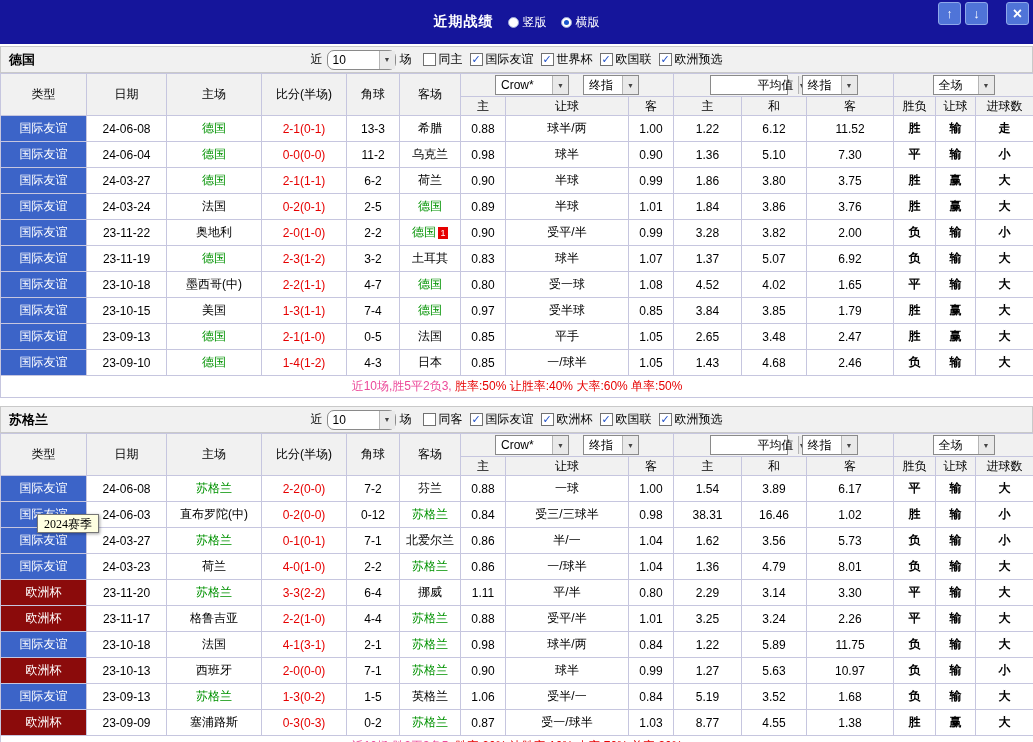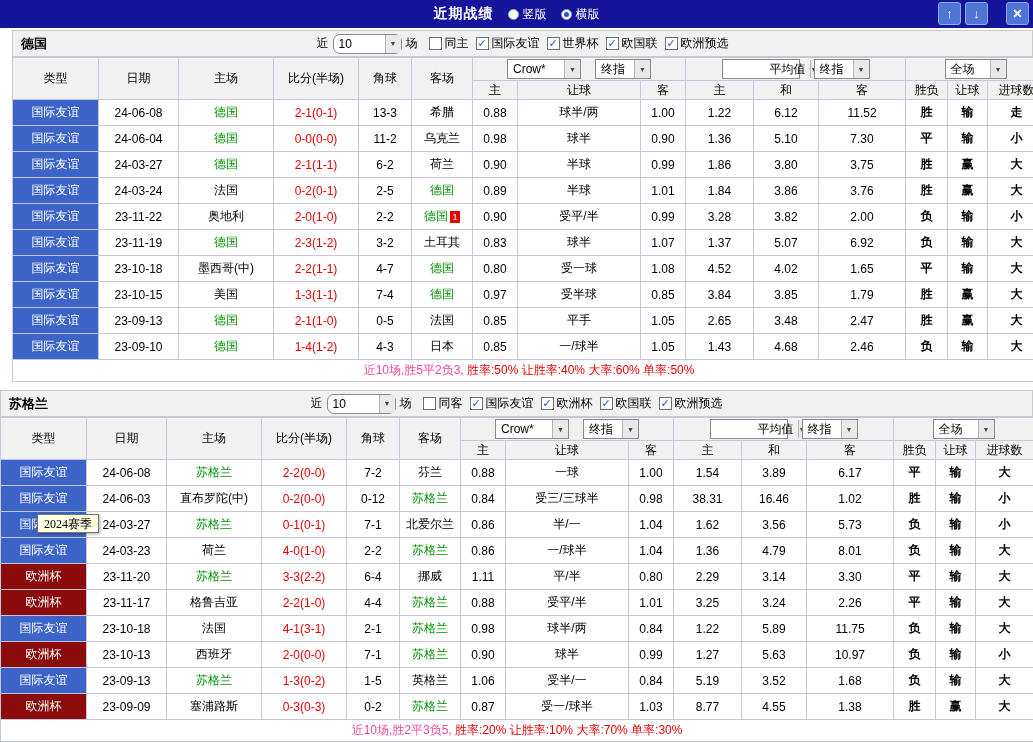--- a/index.html
+++ b/index.html
@@ -7,21 +7,21 @@
   body {
     height:742px;
     font-family:"Liberation Sans","DejaVu Sans",sans-serif;
     font-size:12px;
     background:#ffffff;
     position:relative;
     overflow:hidden;
   }
   
   .titlebar {
-    height:28px; background:#15159b; color:#fff;
+    height:44px; background:#15159b; color:#fff;
     display:flex; align-items:center; position:relative;text-align:right;
   }
   .titlebar .center { margin:0 auto; display:flex; align-items:center; gap:14px; }
   .page-title { font-size:14px; font-weight:bold; letter-spacing:1px; }
   .radio { display:inline-flex; align-items:center; gap:4px; cursor:pointer; }
   .radio .circ {
     width:11px; height:11px; border-radius:50%; background:#fff;
     border:1px solid #9aa6d8; position:relative; display:inline-block;
   }
   .radio.sel .circ::after {
@@ -30,21 +30,21 @@
   }
   .win-buttons { position:absolute; right:4px; top:2px; display:flex; align-items:center; }
   .win-btn {
     width:23px; height:23px; background:#4f74d8; border:1px solid #8fa8ea;
     color:#fff; display:flex; align-items:center; justify-content:center;
     font-size:13px; font-weight:bold; border-radius:3px; cursor:pointer; margin-left:4px;
   }
   .win-btn.close { margin-left:18px; font-size:16px; }
   
   .section { margin-top:0; }
-  .section.first { margin-top:2px;margin-left:12px; }
+  .section.first { margin-top:2px; }
   .section.gap { margin-top:8px; }
   .section-header {
     height:27px; background:#f1f1f1; border:1px solid #c9c9c9;
     display:flex; align-items:center; position:relative;
   }
   .team-name { position:absolute; left:8px; font-weight:bold; font-size:13px; color:#000; }
   .filters { margin:0 auto; display:flex; align-items:center; gap:4px; }
   label.cb { display:inline-flex; align-items:center; gap:3px; margin-left:7px; cursor:pointer; }
   .cb-box {
     width:13px; height:13px; background:#fff; border:1px solid #707070;

